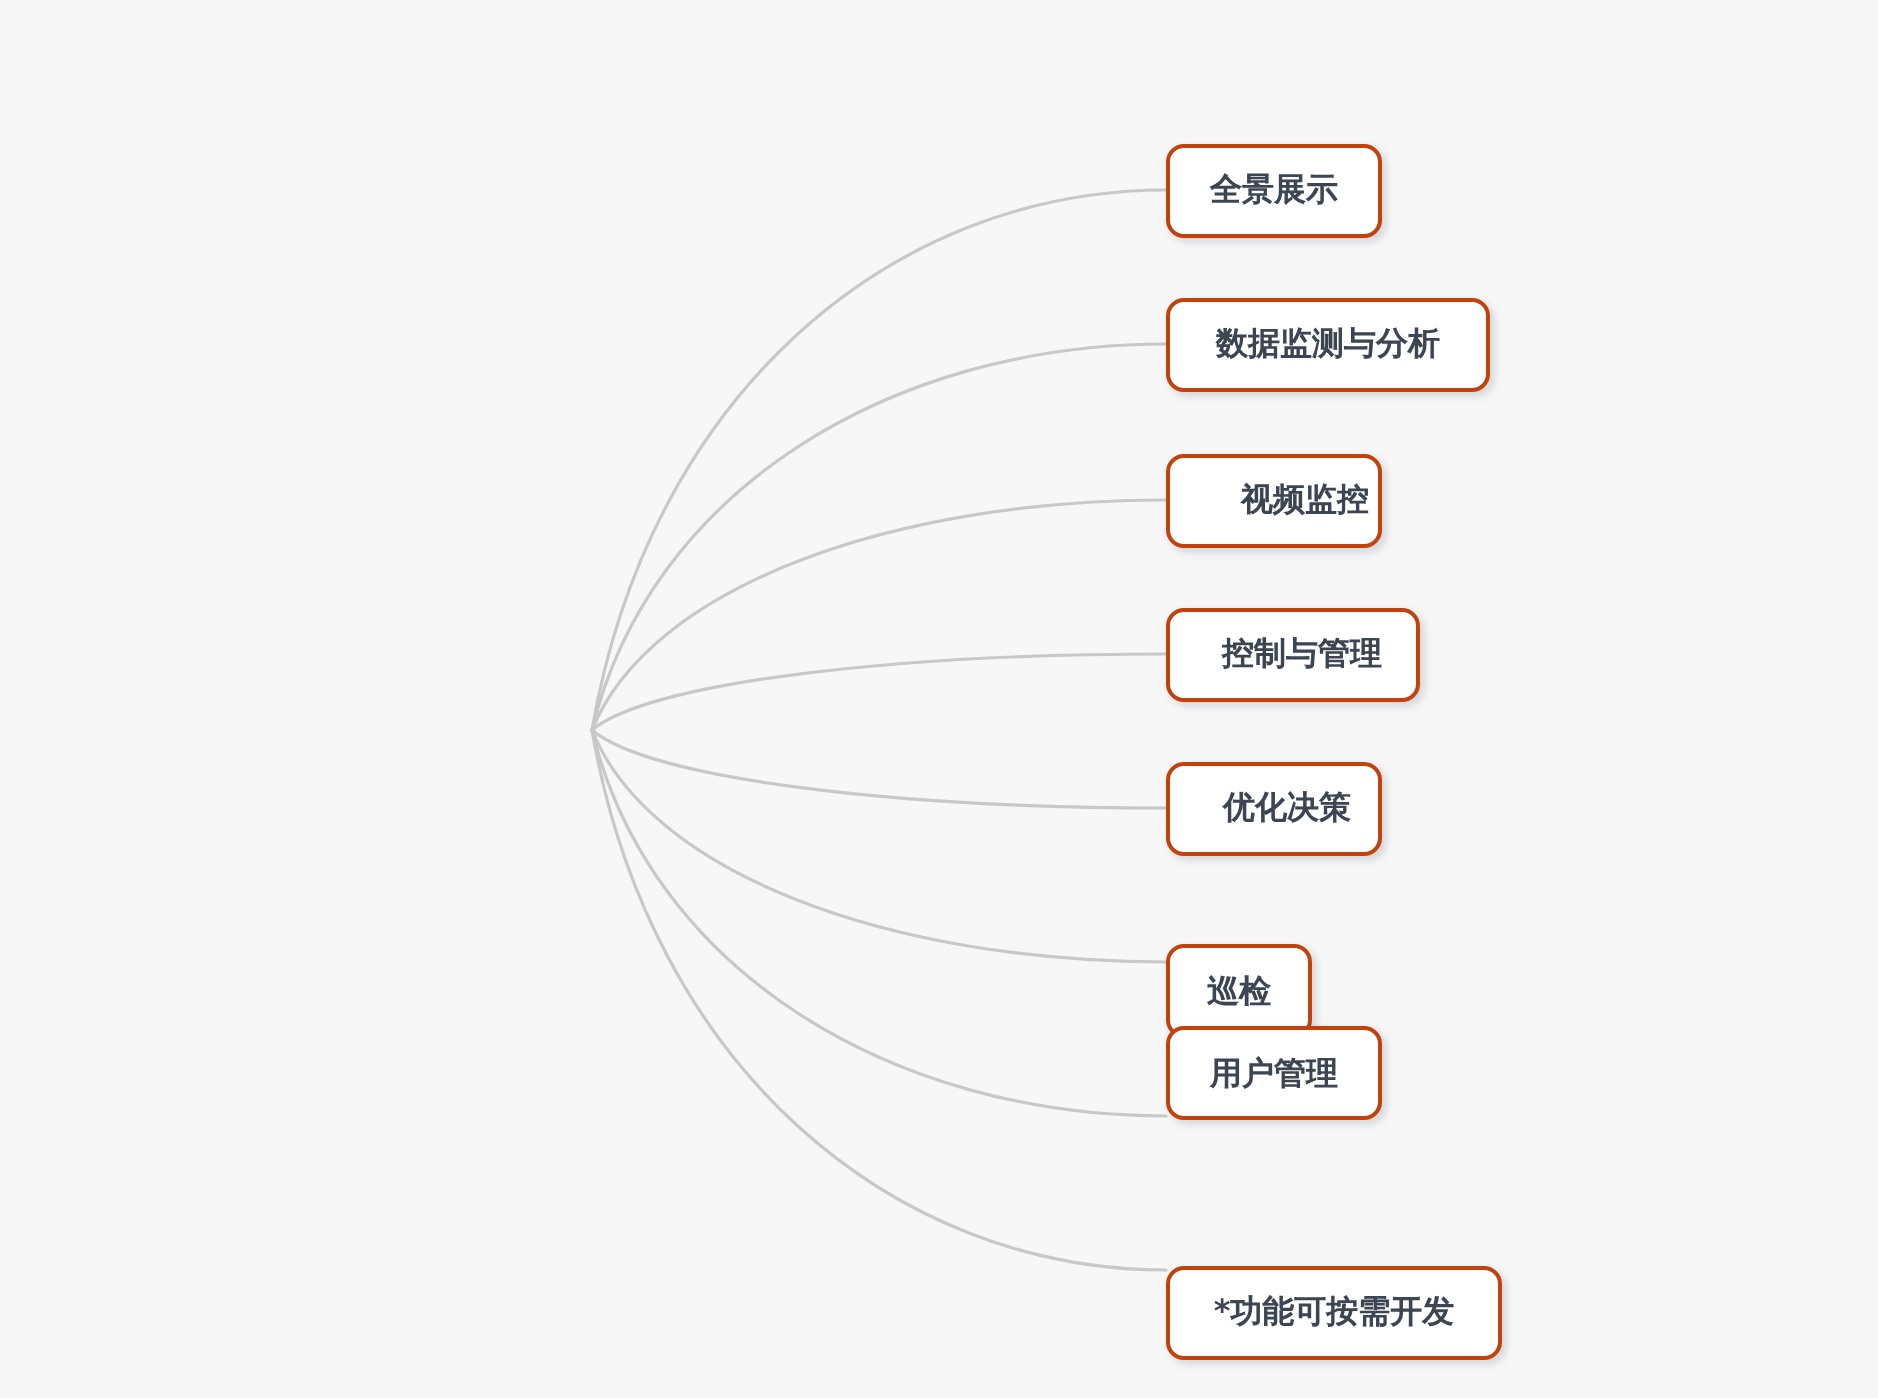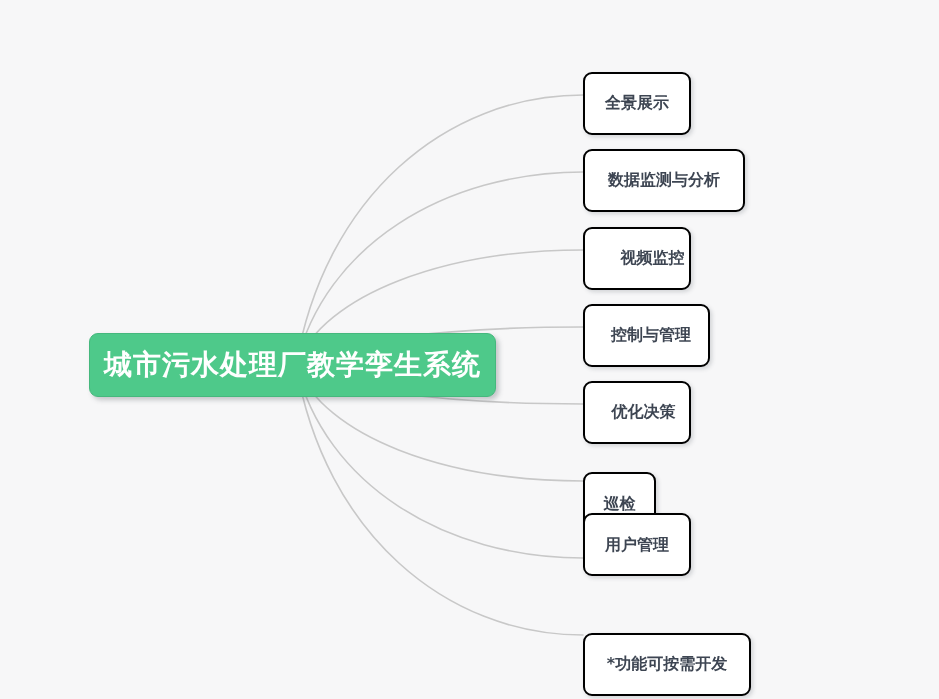--- a/index.html
+++ b/index.html
@@ -58,24 +58,24 @@
     font-weight: bold;
     letter-spacing: 1px;
     line-height: 1;
     white-space: nowrap;
   }
 
   
   .leaf-node {
     position: absolute;
     left: 583px;
-    height: 63px;
+    height: 47px;
     box-sizing: border-box;
     background: #ffffff;
-    border: 2px solid #000000;
+    border: 2px solid #c2410c;
     border-radius: 9px;
     box-shadow: 2px 2px 4px rgba(60, 70, 80, 0.20);
     display: flex;
     align-items: center;
     justify-content: center;
     padding: 0 17px;
     z-index: 2;
   }
   .leaf-label {
     color: #3d4552;
@@ -94,23 +94,20 @@
       <path d="M 296 365 C 324.7 197.6, 445.24 95, 583 95" fill="none" stroke="#c8c8c8" stroke-width="1.6" stroke-linecap="round"></path>
       <path d="M 296 365 C 324.7 245.34, 445.24 172, 583 172" fill="none" stroke="#c8c8c8" stroke-width="1.6" stroke-linecap="round"></path>
       <path d="M 296 365 C 324.7 293.7, 445.24 250, 583 250" fill="none" stroke="#c8c8c8" stroke-width="1.6" stroke-linecap="round"></path>
       <path d="M 296 365 C 324.7 341.44, 445.24 327, 583 327" fill="none" stroke="#c8c8c8" stroke-width="1.6" stroke-linecap="round"></path>
       <path d="M 296 365 C 324.7 389.18, 445.24 404, 583 404" fill="none" stroke="#c8c8c8" stroke-width="1.6" stroke-linecap="round"></path>
       <path d="M 296 365 C 324.7 436.92, 445.24 481, 583 481" fill="none" stroke="#c8c8c8" stroke-width="1.6" stroke-linecap="round"></path>
       <path d="M 296 365 C 324.7 484.65999999999997, 445.24 558, 583 558" fill="none" stroke="#c8c8c8" stroke-width="1.6" stroke-linecap="round"></path>
       <path d="M 296 365 C 324.7 532.4, 445.24 635, 583 635" fill="none" stroke="#c8c8c8" stroke-width="1.6" stroke-linecap="round"></path>
     </svg>
 
-  <div id="root-node">
-    <span id="root-label">城市污水处理厂教学孪生系统</span>
-  </div>
 
   <div id="leaf-container">
       <div class="leaf-node" style="top: 71.5px; width: 108px;">
         <span class="leaf-label">全景展示</span>
       </div>
       <div class="leaf-node" style="top: 148.5px; width: 162px;">
         <span class="leaf-label">数据监测与分析</span>
       </div>
       <div class="leaf-node" style="top: 226.5px; width: 108px; padding-left: 48px;">
         <span class="leaf-label">视频监控</span>

